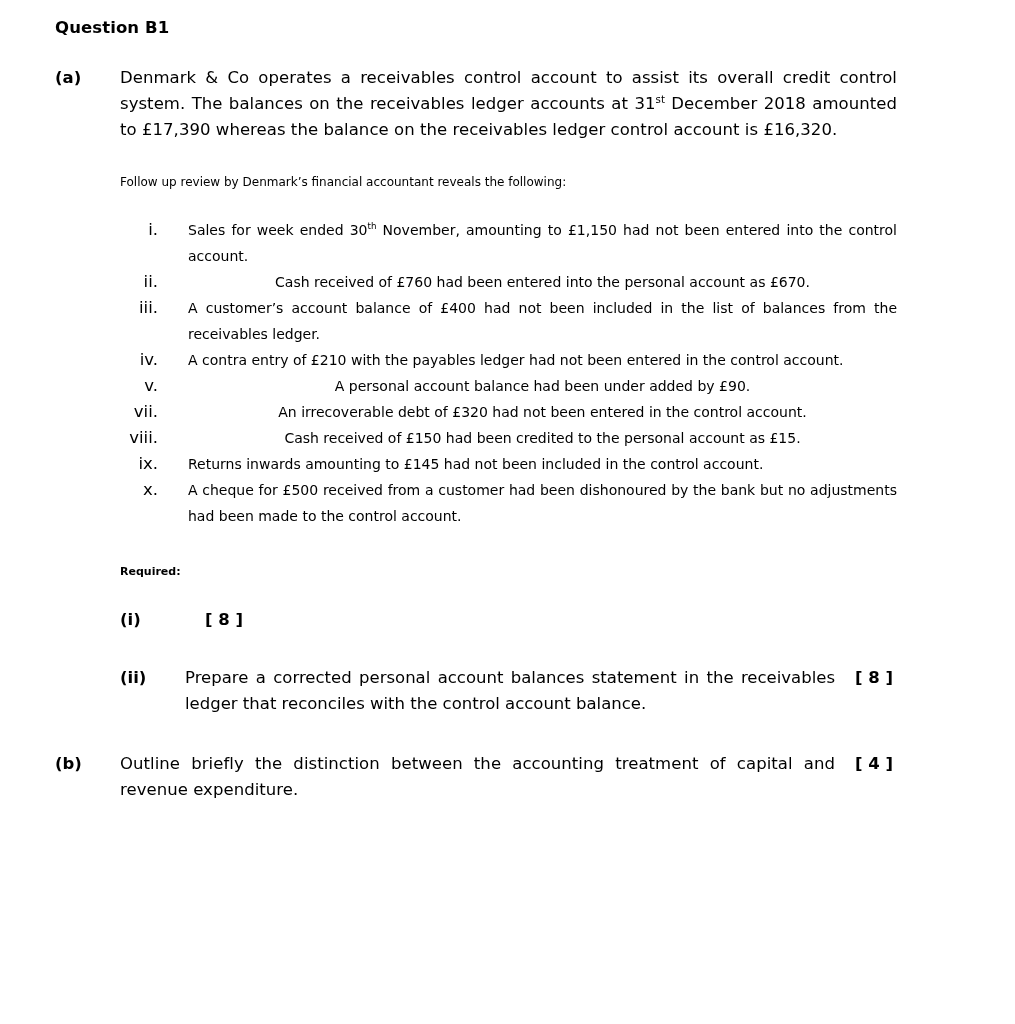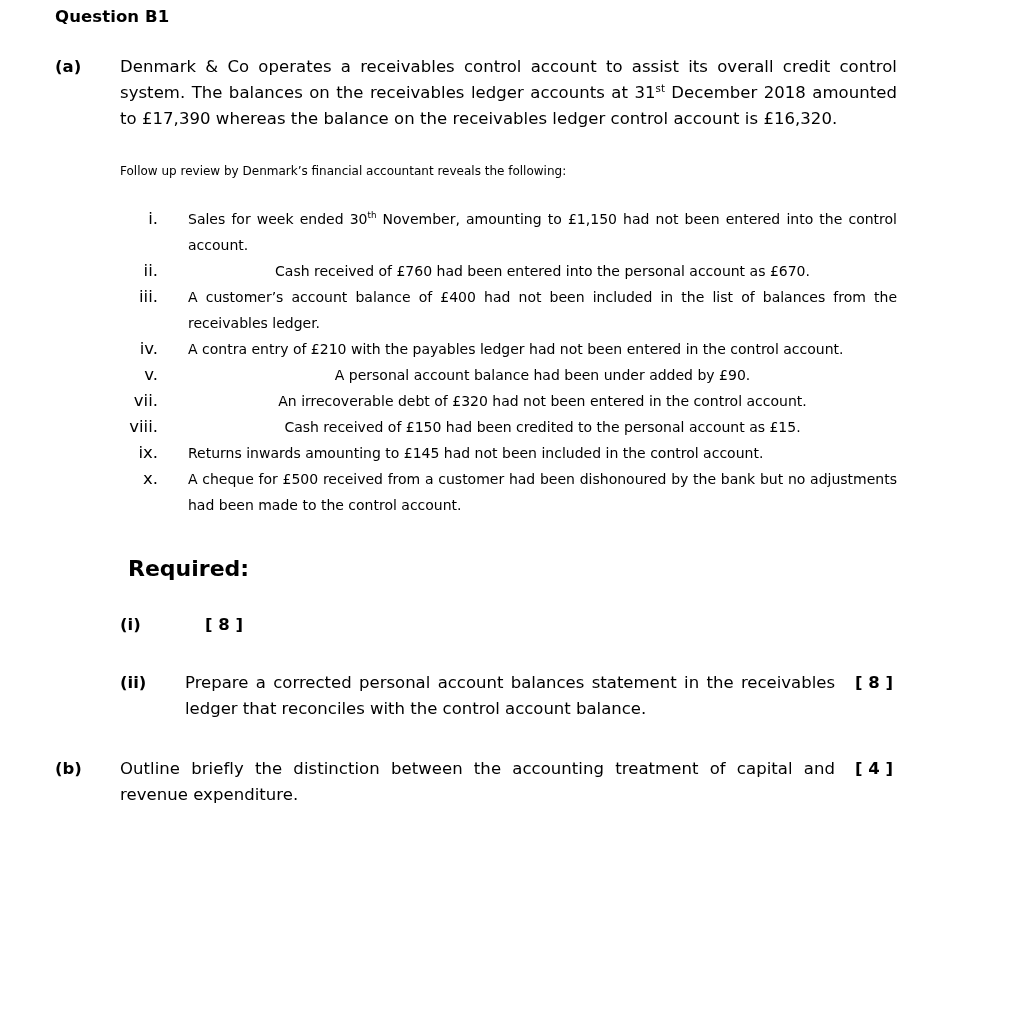--- a/index.html
+++ b/index.html
@@ -16,21 +16,21 @@
     position: relative;
     width: 1015px;
     height: 1024px;
     background: #ffffff;
     box-sizing: border-box;
     overflow: hidden;
   }
   .content {
     position: absolute;
     left: 55px;
-    top: 4px;
+    top: 15px;
     width: 842px; 
   }
 
   
   .q-title {
     font-size: 16.5px;
     font-weight: bold;
     line-height: 26px;
     letter-spacing: 0.1px;
     margin: 0 0 24px 0;
@@ -98,24 +98,24 @@
     min-width: 0;
     font-size: 14px;
     line-height: 26px;
     text-align: justify;
     text-justify: inter-word;
   }
   .rtext.nojust { text-align: center; }
 
   
   .required-head {
-    font-size: 22px;
-    font-weight: bold;
-    line-height: 26px;
-    margin: 8px;
+    font-size: 11px;
+    font-weight: bold;
+    line-height: 26px;
+    margin: 0;
   }
   .gap-required-top { height: 30px; }
   .gap-required-bot { height: 22px; }
 
   .sub-row {
     display: flex;
     align-items: flex-start;
   }
   .sub-label {
     flex: 0 0 65px;      

